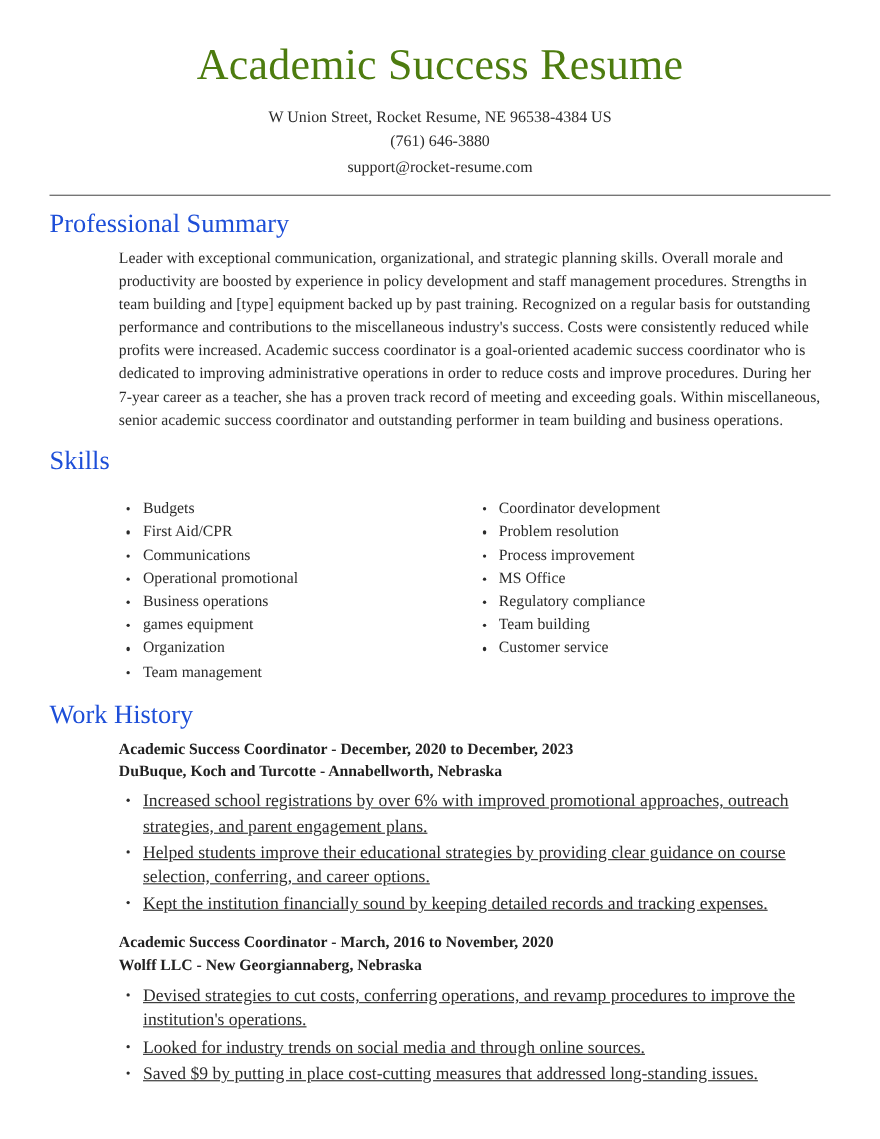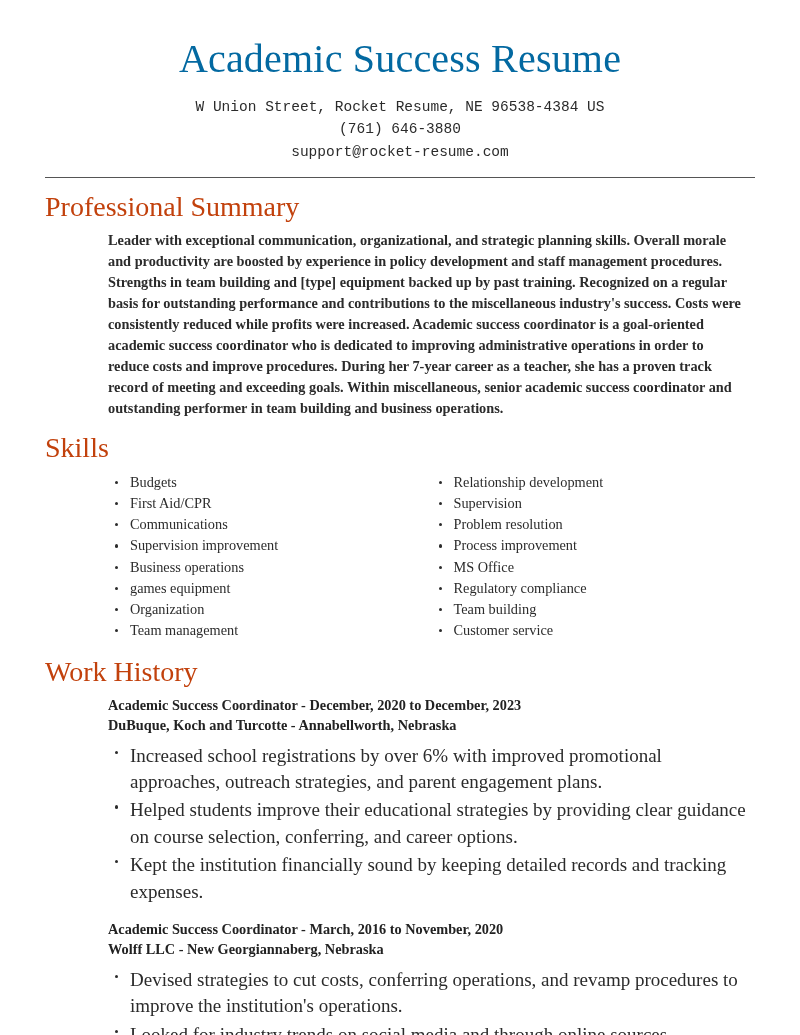--- a/index.html
+++ b/index.html
@@ -21,64 +21,63 @@
     padding: 30px 45px 0 45px;
   }
 
   
   .doc-title {
     text-align: center;
     font-size: 40px;
     font-weight: 400;
     letter-spacing: 0.2px;
     line-height: 1.15;
-    color: #0369a1;
+    color: #4d7c0f;
     margin: 6px 0 14px 0;
   }
   .contact-block {
     text-align: center;
     font-size: 14.5px;
     line-height: 1.55;
     color: #2b2b2b;
   }
-  .contact-line { display: block; font-family: Liberation Mono, monospace; }
+  .contact-line { display: block; }
 
   .header-rule {
     border: 0;
     border-top: 1px solid #555555;
     margin: 14px 0 0 0;
     width: 100%;
   }
 
   
   .section { margin-top: 12px; }
   .section-title {
-    font-size: 28px;
+    font-size: 24px;
     font-weight: 400;
-    color: #c2410c;
+    color: #1d4ed8;
     line-height: 1.2;
     margin: 0 0 6px 0;
   }
   .section-body {
     padding-left: 63px;
-    font-weight: bold;
   }
   .summary-text {
     font-size: 14.3px;
     line-height: 1.47;
     text-align: left;
     margin: 0;
     padding-right: 8px;
   }
 
   
   .skills-cols {
     display: flex;
     padding-left: 63px;
-    margin-top: 9px;
+    margin-top: 20px;
   }
   .skills-col {
     width: 50%;
   }
   ul.bullets {
     list-style: none;
     margin: 0;
     padding: 0;
   }
   ul.bullets > li {
@@ -109,24 +108,25 @@
     color: #222222;
   }
   .job-bullets {
     list-style: none;
     margin: 7px 0 0 0;
     padding: 0;
   }
   .job-bullets > li {
     position: relative;
     padding-left: 22px;
-    font-size: 19px;
+    font-size: 16px;
     line-height: 1.39;
     margin: 0 0 2px 0;
     padding-right: 6px;
+    text-decoration: underline;
   }
   .job-bullets > li::before {
     content: "";
     position: absolute;
     left: 7px;
     top: 8px;
     width: 3.2px;
     height: 3.2px;
     border-radius: 50%;
     background: #2b2b2b;
@@ -155,31 +155,30 @@
   </div>
 
   <div class="section">
     <h2 class="section-title">Skills</h2>
     <div class="skills-cols">
       <div class="skills-col">
         <ul class="bullets">
           <li>Budgets</li>
           <li>First Aid/CPR</li>
           <li>Communications</li>
-          <li>Supervision improvement</li>
+          <li>Operational promotional</li>
           <li>Business operations</li>
           <li>games equipment</li>
           <li>Organization</li>
           <li>Team management</li>
         </ul>
       </div>
       <div class="skills-col">
         <ul class="bullets">
-          <li>Relationship development</li>
-          <li>Supervision</li>
+          <li>Coordinator development</li>
           <li>Problem resolution</li>
           <li>Process improvement</li>
           <li>MS Office</li>
           <li>Regulatory compliance</li>
           <li>Team building</li>
           <li>Customer service</li>
         </ul>
       </div>
     </div>
   </div>

